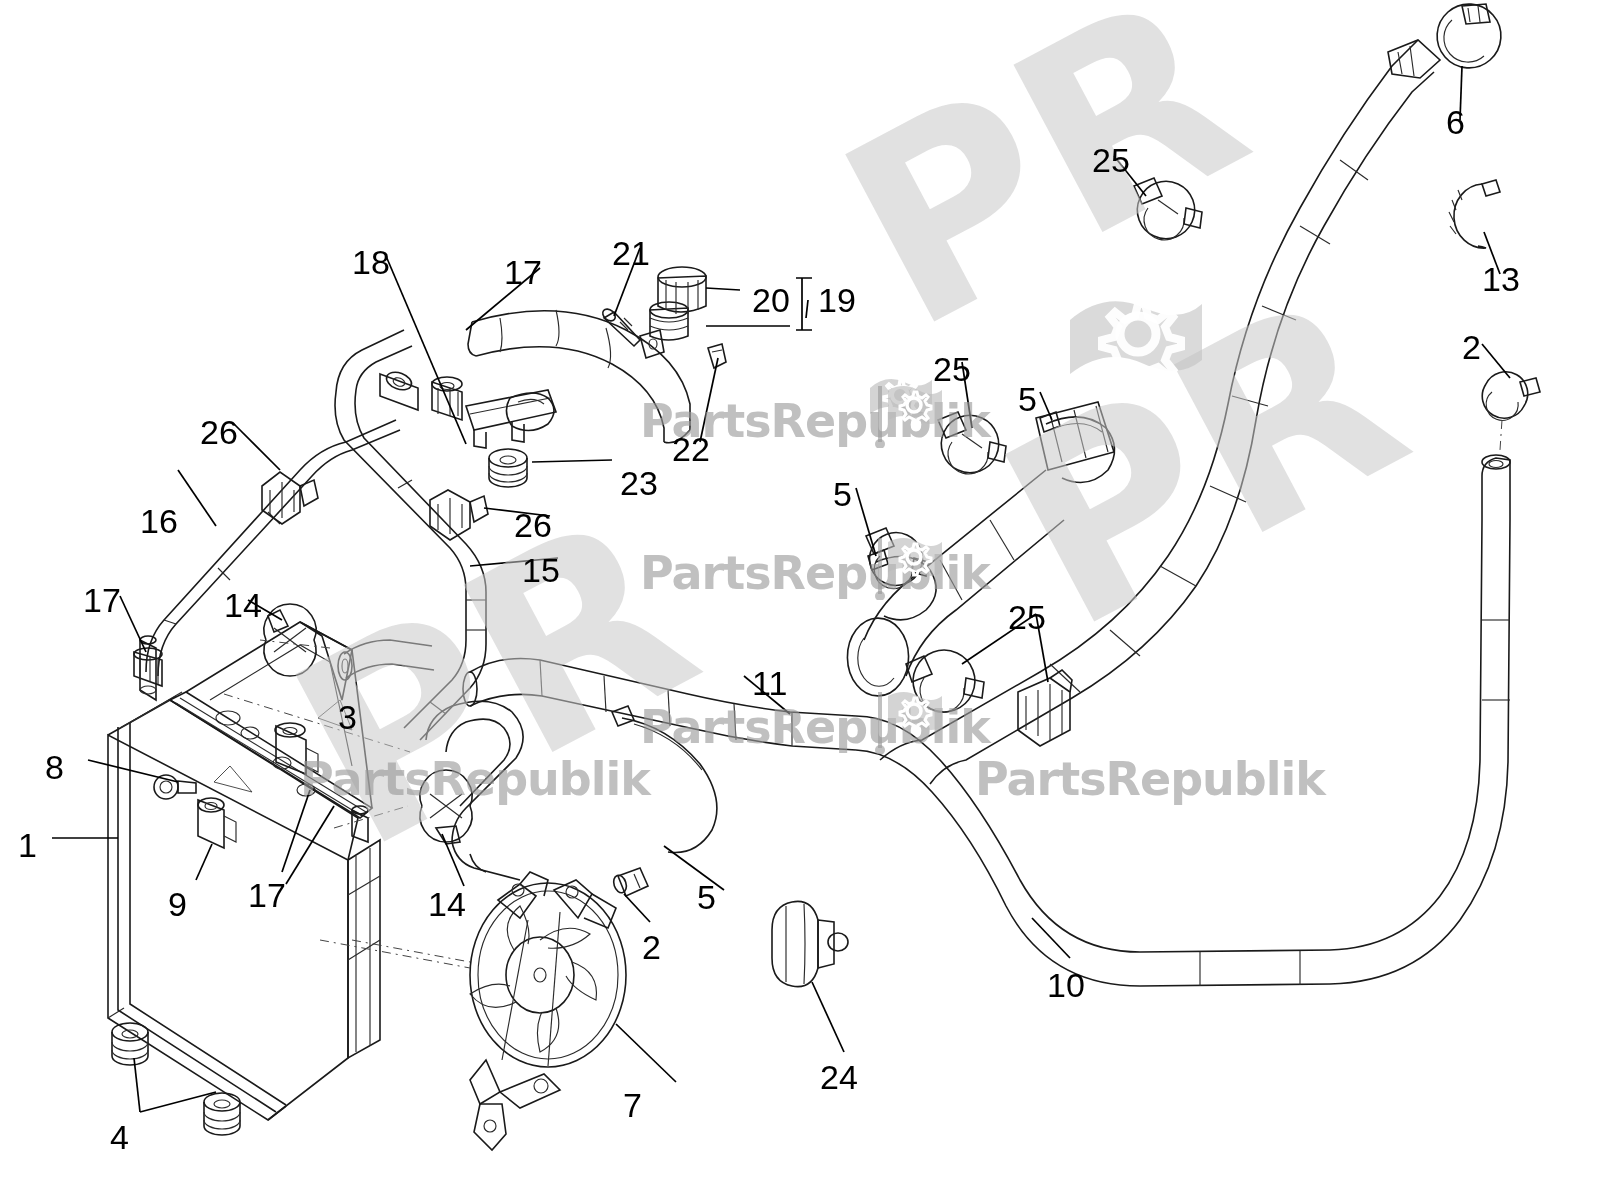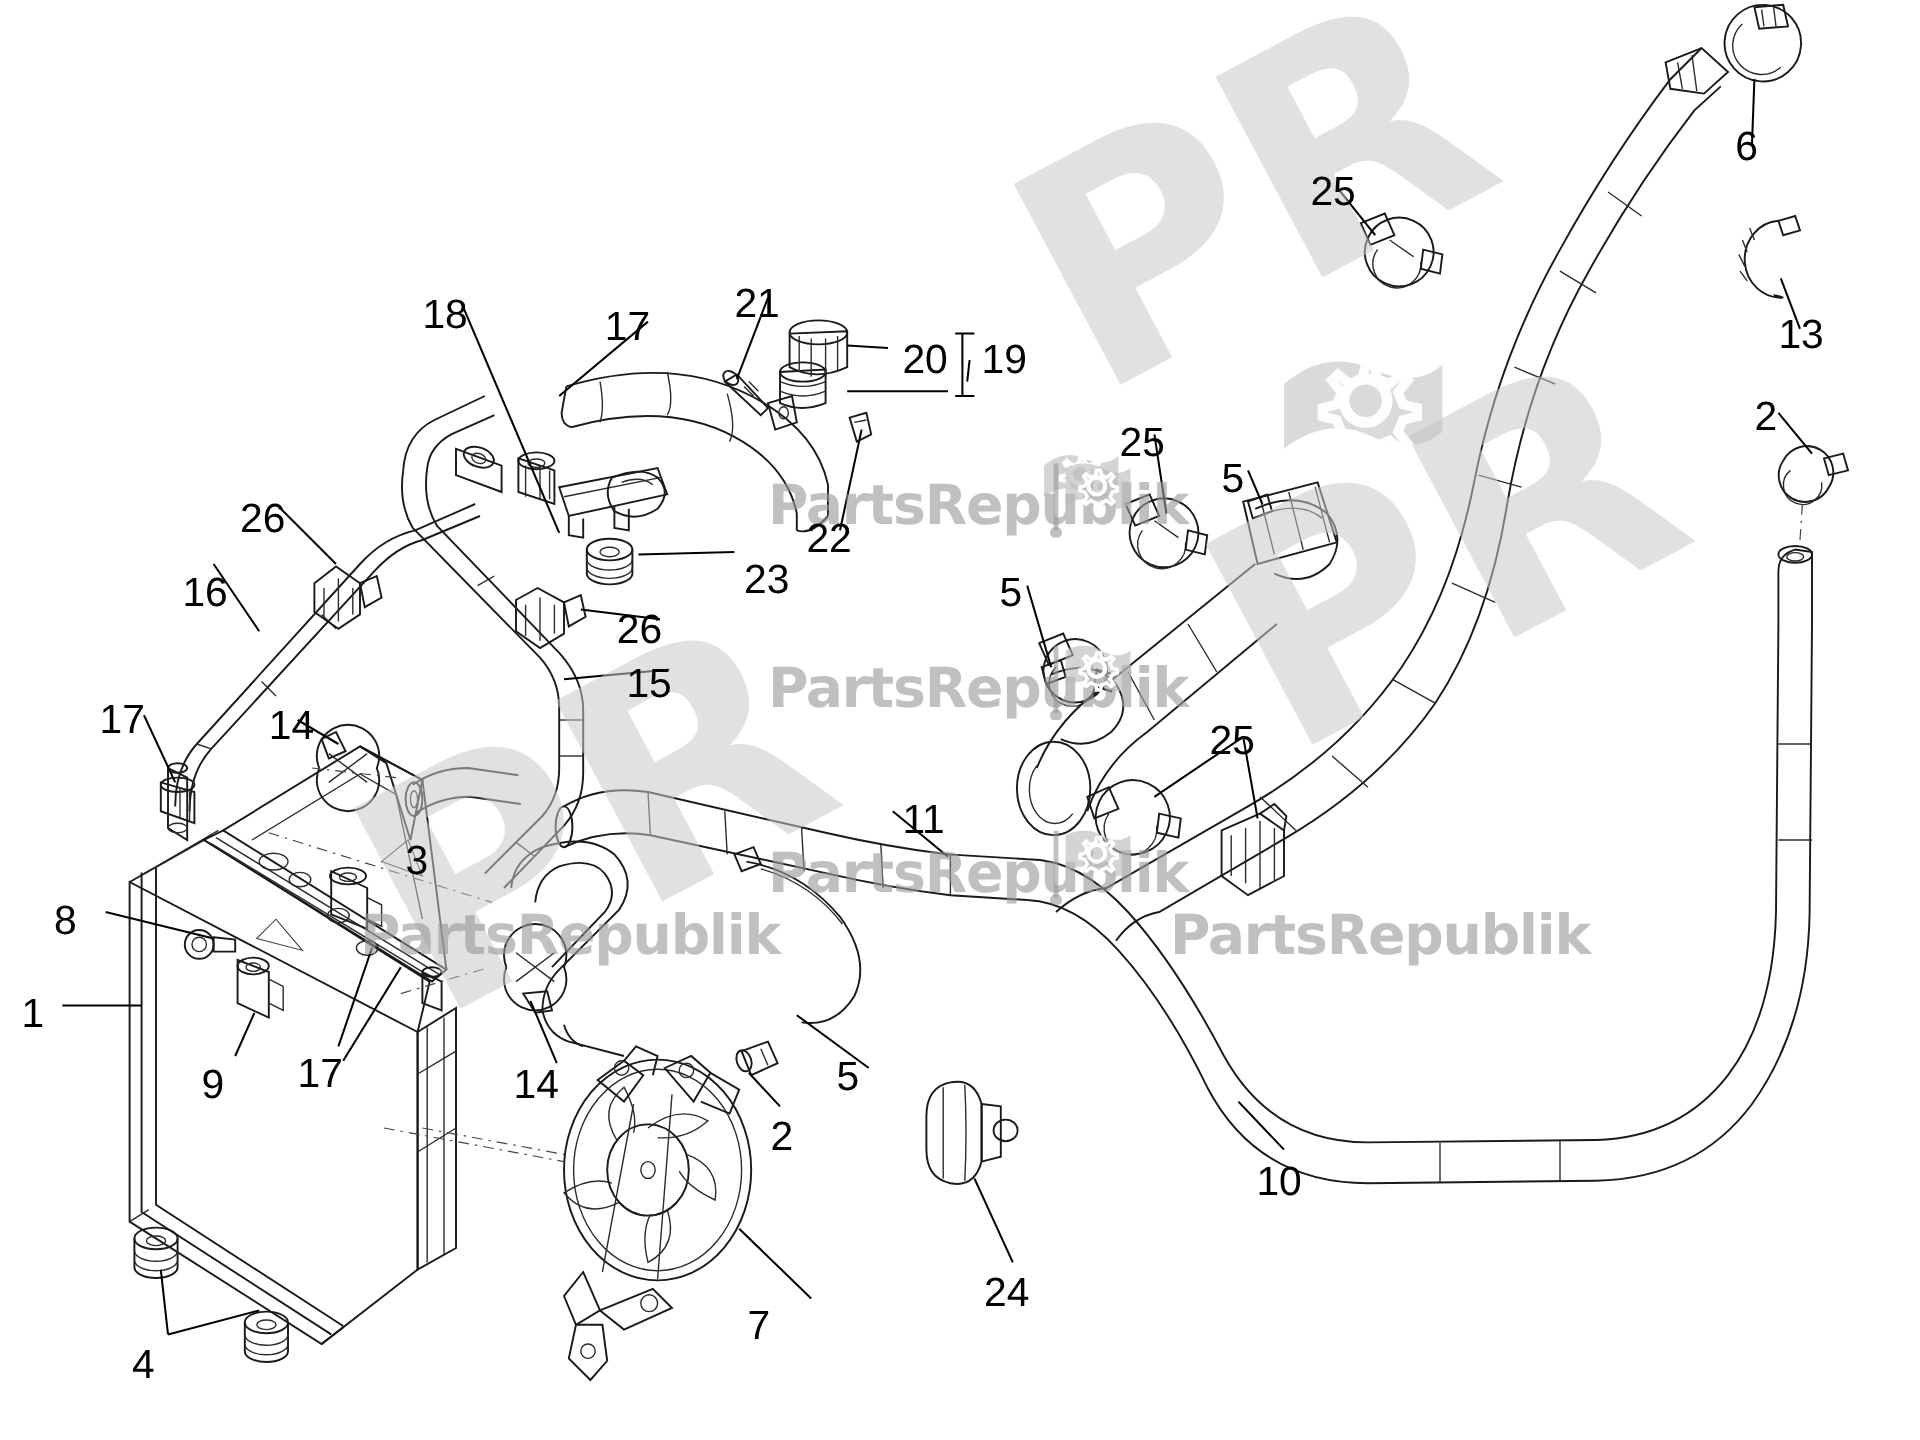--- a/index.html
+++ b/index.html
@@ -510,21 +510,21 @@
       <div class="callout" style="left: 623px; top: 1088px;">7</div>
       <div class="callout" style="left: 45px; top: 750px;">8</div>
       <div class="callout" style="left: 168px; top: 887px;">9</div>
       <div class="callout" style="left: 1047px; top: 968px;">10</div>
       <div class="callout" style="left: 712px; top: 666px; margin-left: 40px;">11</div>
       <div class="callout" style="left: 1462px; top: 330px;">2</div>
       <div class="callout" style="left: 1482px; top: 262px;">13</div>
       <div class="callout" style="left: 224px; top: 588px;">14</div>
       <div class="callout" style="left: 428px; top: 887px;">14</div>
       <div class="callout" style="left: 522px; top: 553px; text-align: center;">15</div>
-      <div class="callout" style="left: 140px; top: 477px; margin-left: 12px;">16</div>
+      <div class="callout" style="left: 140px; top: 504px;">16</div>
       <div class="callout" style="left: 83px; top: 583px;">17</div>
       <div class="callout" style="left: 504px; top: 255px;">17</div>
       <div class="callout" style="left: 248px; top: 878px;">17</div>
       <div class="callout" style="left: 352px; top: 245px;">18</div>
       <div class="callout" style="left: 818px; top: 283px;">19</div>
       <div class="callout" style="left: 752px; top: 283px;">20</div>
       <div class="callout" style="left: 612px; top: 236px;">21</div>
       <div class="callout" style="left: 672px; top: 432px;">22</div>
       <div class="callout" style="left: 576px; top: 466px; margin-left: 44px;">23</div>
       <div class="callout" style="left: 820px; top: 1060px;">24</div>

